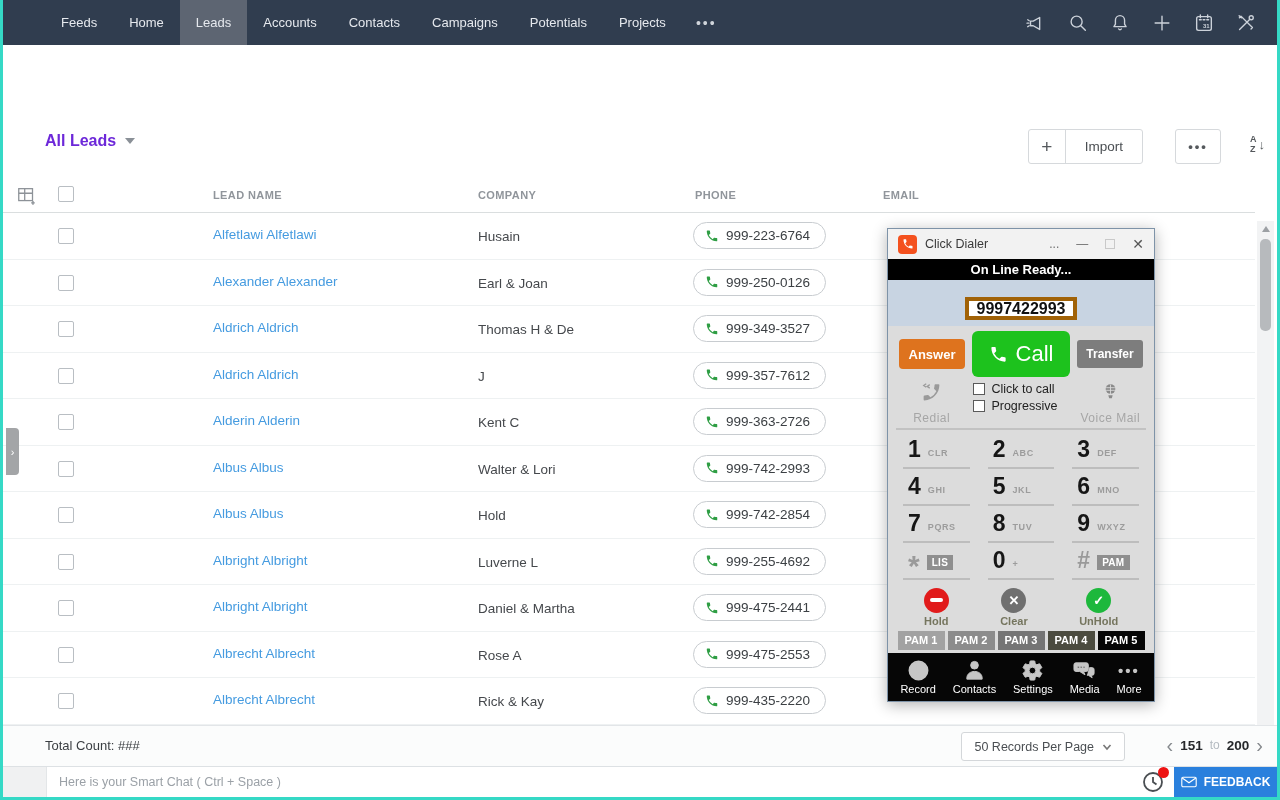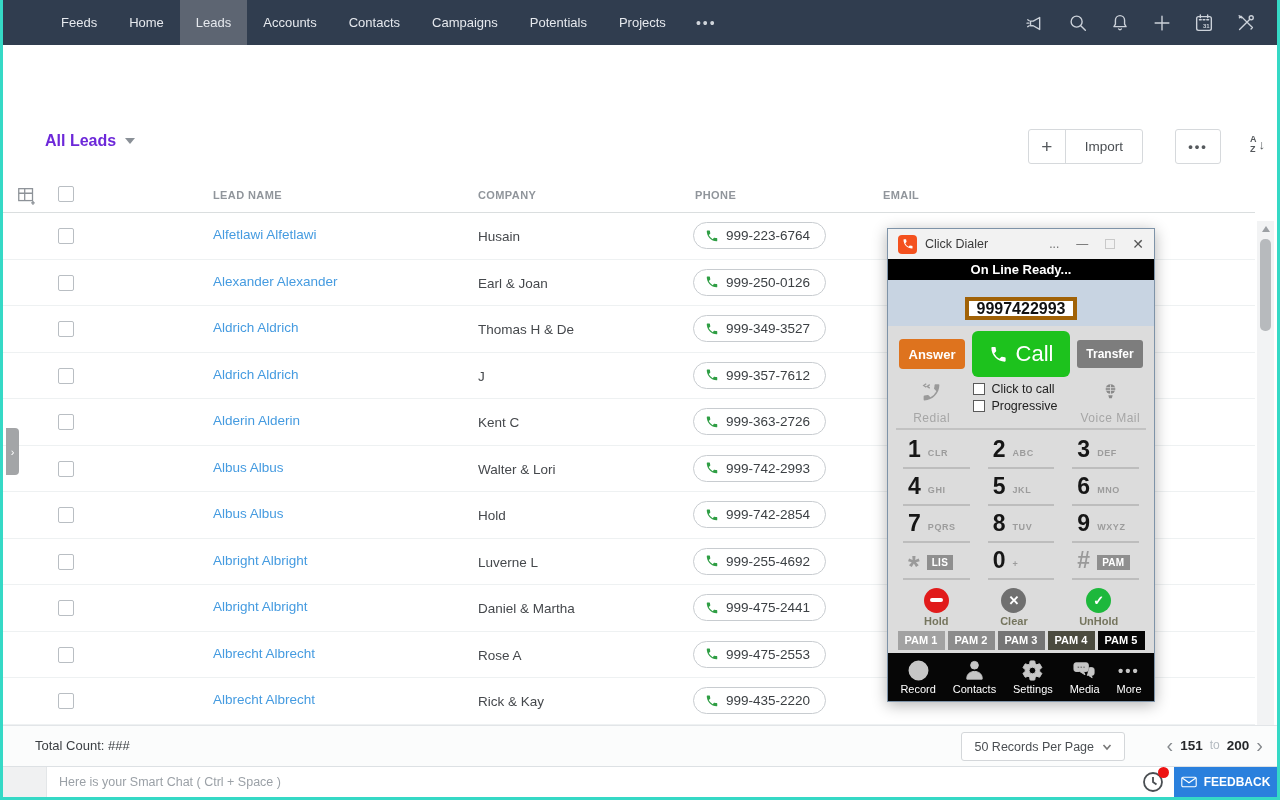--- a/index.html
+++ b/index.html
@@ -39,21 +39,21 @@
   .rows { position:absolute; top:213px; left:0; right:22px; height:512px; overflow:hidden; }
   .row { position:relative; height:46.5px; border-bottom:1px solid #eef1f2; }
   .row .cb { position:absolute; left:55px; top:15px; }
   .lead-name { position:absolute; left:210px; top:14px; font-size:13.5px; color:#459be0; cursor:pointer; }
   .lead-company { position:absolute; left:475px; top:16px; font-size:13.5px; color:#45484c; }
   .phone-pill { position:absolute; left:690px; top:9px; display:inline-flex; align-items:center; gap:7px; height:27px; padding:0 15px 0 11px; border:1px solid #c8ccd0; border-radius:14px; background:#fff; font-size:13.5px; color:#3c4044; }
   .phone-pill svg { width:14px; height:14px; fill:#2f9e44; }
 
   
   .footer { position:absolute; top:725px; left:0; right:0; height:41px; background:#fbfcfc; border-top:1px solid #e2e5e8; }
-  .total-count { position:absolute; left:32px; top:12px; font-size:13px; color:#3a3e42; }
+  .total-count { position:absolute; left:42px; top:12px; font-size:13px; color:#3a3e42; }
   .rpp-btn { position:absolute; right:152px; top:6px; height:29px; display:flex; align-items:center; gap:8px; padding:0 12px; background:#fff; border:1px solid #d4d7da; border-radius:3px; font-size:12.5px; color:#4b4f53; }
   .rpp-btn svg { width:10px; height:10px; stroke:#777; fill:none; stroke-width:1.6; }
   .pager { position:absolute; right:14px; top:8px; display:flex; align-items:center; gap:7px; }
   .pg-arrow { font-size:20px; color:#85898d; line-height:22px; font-weight:300; }
   .pg-num { font-size:13.5px; font-weight:bold; color:#26282b; }
   .pg-to { font-size:12px; color:#b3bac0; }
 
   
   .chatbar { position:absolute; top:766px; left:0; right:0; bottom:0; background:#fff; border-top:1px solid #dde1e4; }
   .chat-handle { position:absolute; left:0; top:0; bottom:0; width:44px; background:#f0f1f2; border-right:1px solid #e3e6e8; }

